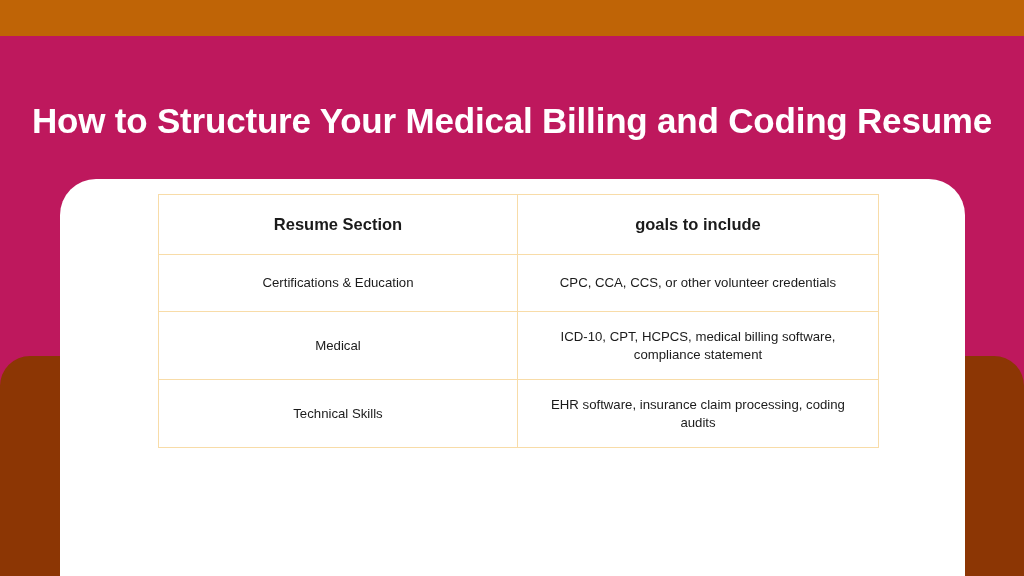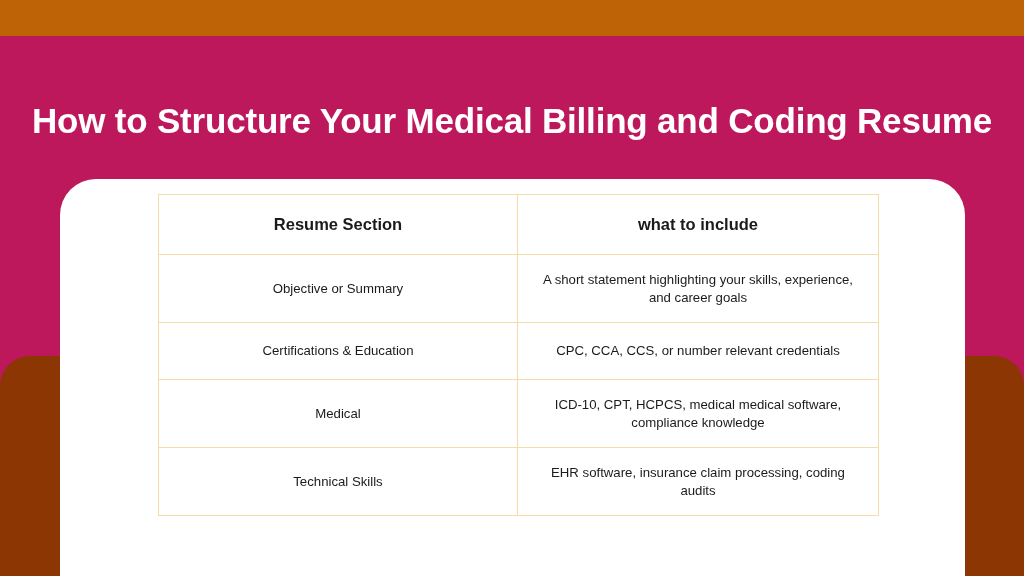--- a/index.html
+++ b/index.html
@@ -112,35 +112,31 @@
 
   <div id="table-wrap">
     <table class="resume-table">
       <colgroup>
         <col class="col-section">
         <col class="col-include">
       </colgroup>
       <thead>
         <tr>
           <th>Resume Section</th>
-          <th>what to include</th>
+          <th>goals to include</th>
         </tr>
       </thead>
       <tbody>
-        <tr class="tall">
-          <td>Objective or Summary</td>
-          <td>A short statement highlighting your skills, experience, and career goals</td>
-        </tr>
         <tr>
           <td>Certifications &amp; Education</td>
-          <td>CPC, CCA, CCS, or number relevant credentials</td>
+          <td>CPC, CCA, CCS, or other volunteer credentials</td>
         </tr>
         <tr class="tall">
           <td>Medical</td>
-          <td>ICD-10, CPT, HCPCS, medical medical software, compliance knowledge</td>
+          <td>ICD-10, CPT, HCPCS, medical billing software, compliance statement</td>
         </tr>
         <tr class="tall">
           <td>Technical Skills</td>
           <td>EHR software, insurance claim processing, coding audits</td>
         </tr>
       </tbody>
     </table>
   </div>
 
 </div>

